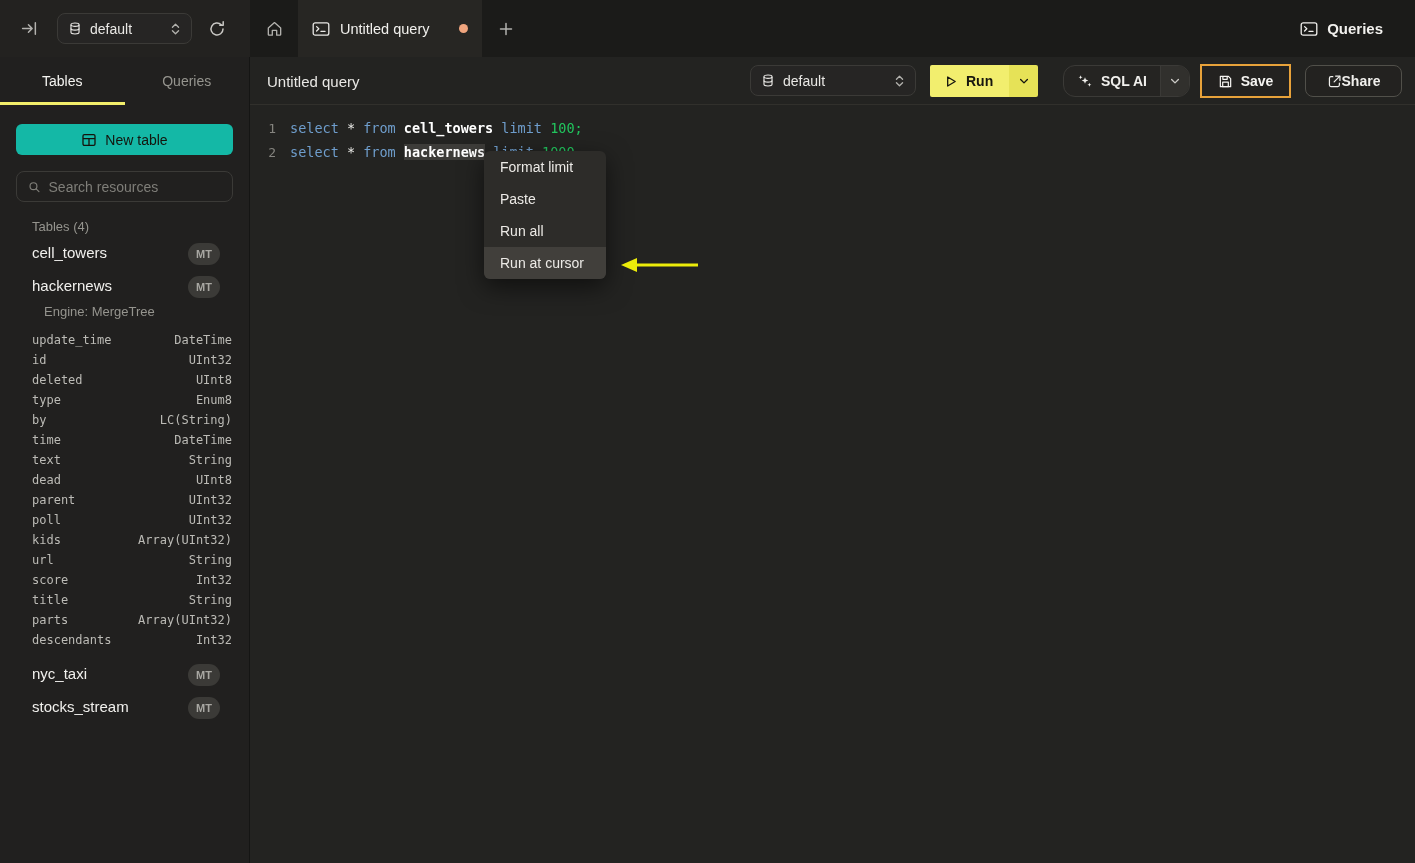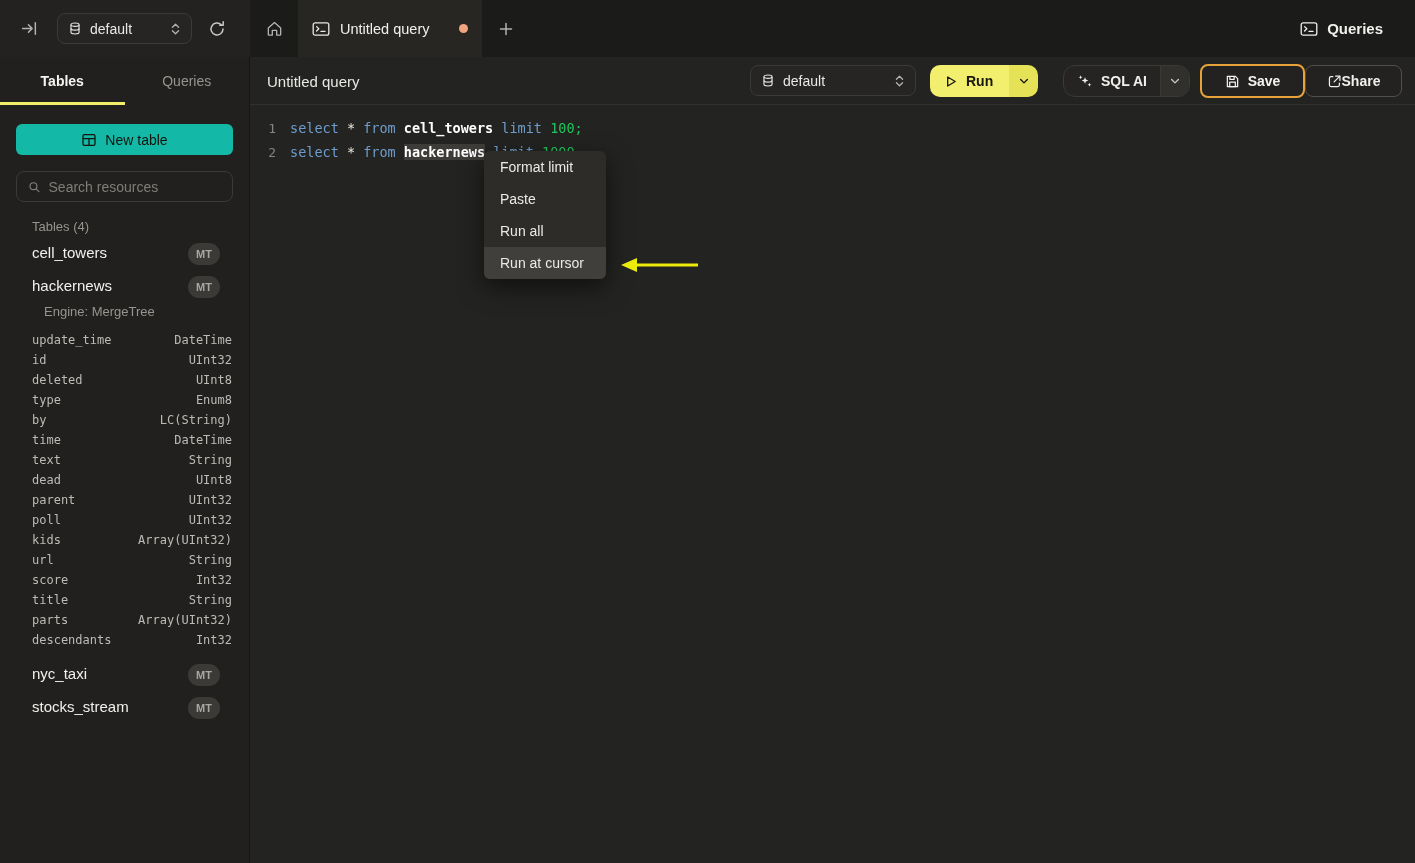--- a/index.html
+++ b/index.html
@@ -20,34 +20,34 @@
   .tab { position:absolute; left:298px; top:0; width:184px; height:57px; background:#272623; display:flex; align-items:center; padding:0 14px; gap:10px; cursor:pointer; }
   .tab-label { font-size:14.5px; font-weight:500; color:#f1f0ed; flex:1; }
   .dot { width:9px; height:9px; border-radius:50%; background:#f0a57e; }
   .plus-btn { position:absolute; left:482px; top:0; width:48px; height:57px; font-size:19px; }
   .queries-btn { position:absolute; right:32px; top:0; height:57px; display:flex; align-items:center; gap:9px; color:#f1f0ed; font-size:15px; font-weight:600; cursor:pointer; }
 
   
   .main-header { position:absolute; left:250px; top:57px; right:0; height:48px; background:#232321; border-bottom:1px solid #31302c; }
   .page-title { position:absolute; left:17px; top:0; height:48px; display:flex; align-items:center; font-size:15px; color:#e9e8e5; }
   .hdr-select { position:absolute; left:500px; top:8px; width:166px; }
-  .run-btn { position:absolute; left:680px; top:8px; height:32px; display:flex; border-radius:10px; overflow:hidden; cursor:pointer; }
+  .run-btn { position:absolute; left:680px; top:8px; height:32px; display:flex; border-radius:2px; overflow:hidden; cursor:pointer; }
   .run-main { display:flex; align-items:center; gap:8px; background:#f2ee6e; color:#17170f; font-size:14px; font-weight:600; padding:0 16px 0 13px; }
   .run-chev { width:29px; display:flex; align-items:center; justify-content:center; background:#e6e257; color:#17170f; }
   .sqlai-btn { position:absolute; left:813px; top:8px; height:32px; display:flex; border:1px solid #3b3a37; border-radius:12px; overflow:hidden; cursor:pointer; background:#252422; }
   .sqlai-main { display:flex; align-items:center; gap:8px; color:#f1f0ed; font-size:14px; font-weight:600; padding:0 13px; }
   .sqlai-chev { width:29px; display:flex; align-items:center; justify-content:center; background:#31302d; border-left:1px solid #3b3a37; color:#c9c8c4; }
-  .save-btn { position:absolute; left:950px; top:7px; width:105px; height:34px; border:2px solid #e8a23a; border-radius:8px; background:#232220; display:flex; align-items:center; justify-content:center; gap:8px; color:#f5f4f1; font-size:14px; font-weight:600; cursor:pointer; }
+  .save-btn { position:absolute; left:950px; top:7px; width:91px; height:34px; border:2px solid #e8a23a; border-radius:0; background:#232220; display:flex; align-items:center; justify-content:center; gap:8px; color:#f5f4f1; font-size:14px; font-weight:600; cursor:pointer; }
   .share-btn { position:absolute; left:1055px; top:8px; width:97px; height:32px; border:1px solid #51504a; border-radius:8px; background:#232220; display:flex; align-items:center; justify-content:center; color:#f1f0ed; font-size:14px; font-weight:600; cursor:pointer; }
 
   
   .sidebar { position:absolute; left:0; top:57px; width:250px; bottom:0; background:#21201f; border-right:1px solid #151514; }
   .side-tabs { position:absolute; left:0; top:0; width:100%; height:48px; display:flex; }
   .side-tab { flex:1; display:flex; align-items:center; justify-content:center; font-size:14px; color:#95948e; cursor:pointer; position:relative; }
-  .side-tab.active { color:#f5f4f1; font-weight:700; }
+  .side-tab.active { color:#f5f4f1; font-weight:400; }
   .side-tab.active::after { content:""; position:absolute; left:0; right:0; bottom:0; height:3px; background:#f2ee6b; }
   .new-table-btn { position:absolute; left:16px; top:67px; width:217px; height:31px; background:#14b8a6; border-radius:6px; display:flex; align-items:center; justify-content:center; gap:8px; color:#14140d; font-size:14px; font-weight:500; cursor:pointer; }
   .search-box { position:absolute; left:16px; top:114px; width:217px; height:31px; border:1px solid #3b3a37; border-radius:8px; display:flex; align-items:center; gap:8px; padding:0 11px; color:#7f7e79; cursor:text; }
   .search-box input { background:transparent; border:none; outline:none; color:#d8d7d3; font-size:14px; width:100%; font-family:"Liberation Sans", sans-serif; }
   .search-box input::placeholder { color:#7f7e79; }
   .section-label { position:absolute; left:32px; top:162px; font-size:13px; color:#95948e; }
   .tbl-row { position:absolute; left:0; width:100%; height:22px; cursor:pointer; }
   .tbl-name { position:absolute; left:32px; top:1px; font-size:15px; font-weight:500; color:#f1f0ed; }
   .mt-badge { position:absolute; right:29px; top:0; width:32px; height:22px; background:#3b3a37; border-radius:11px; display:flex; align-items:center; justify-content:center; font-size:11px; font-weight:600; color:#a8a7a2; }
   .engine-line { position:absolute; left:44px; top:247px; font-size:13px; color:#95948e; }

